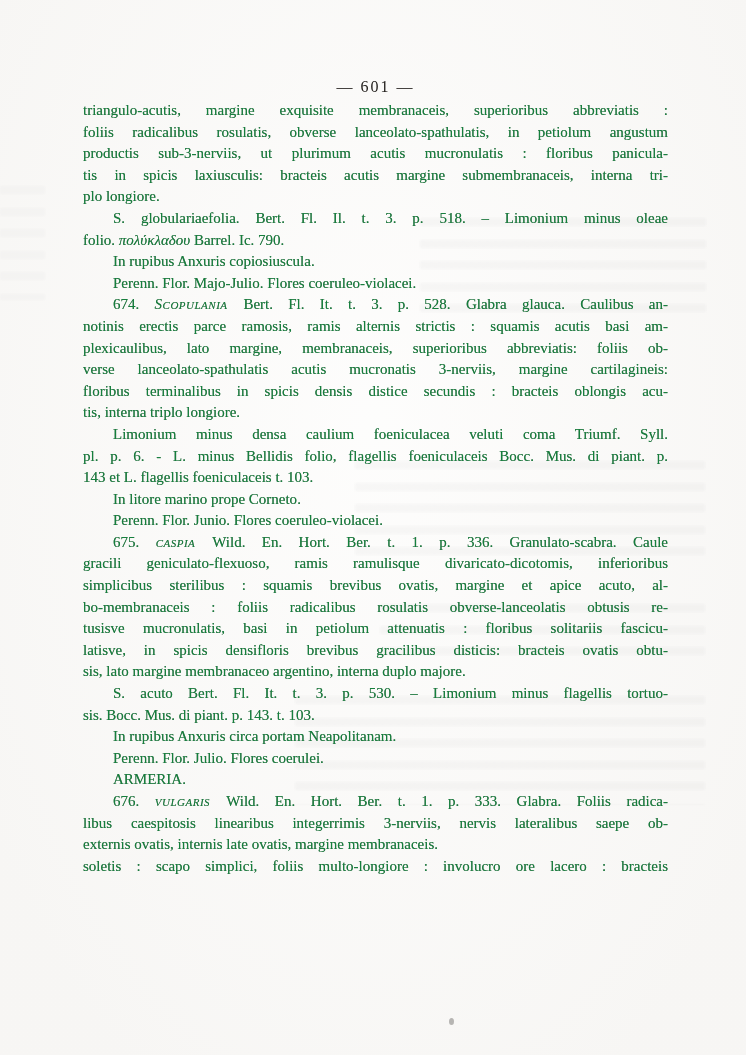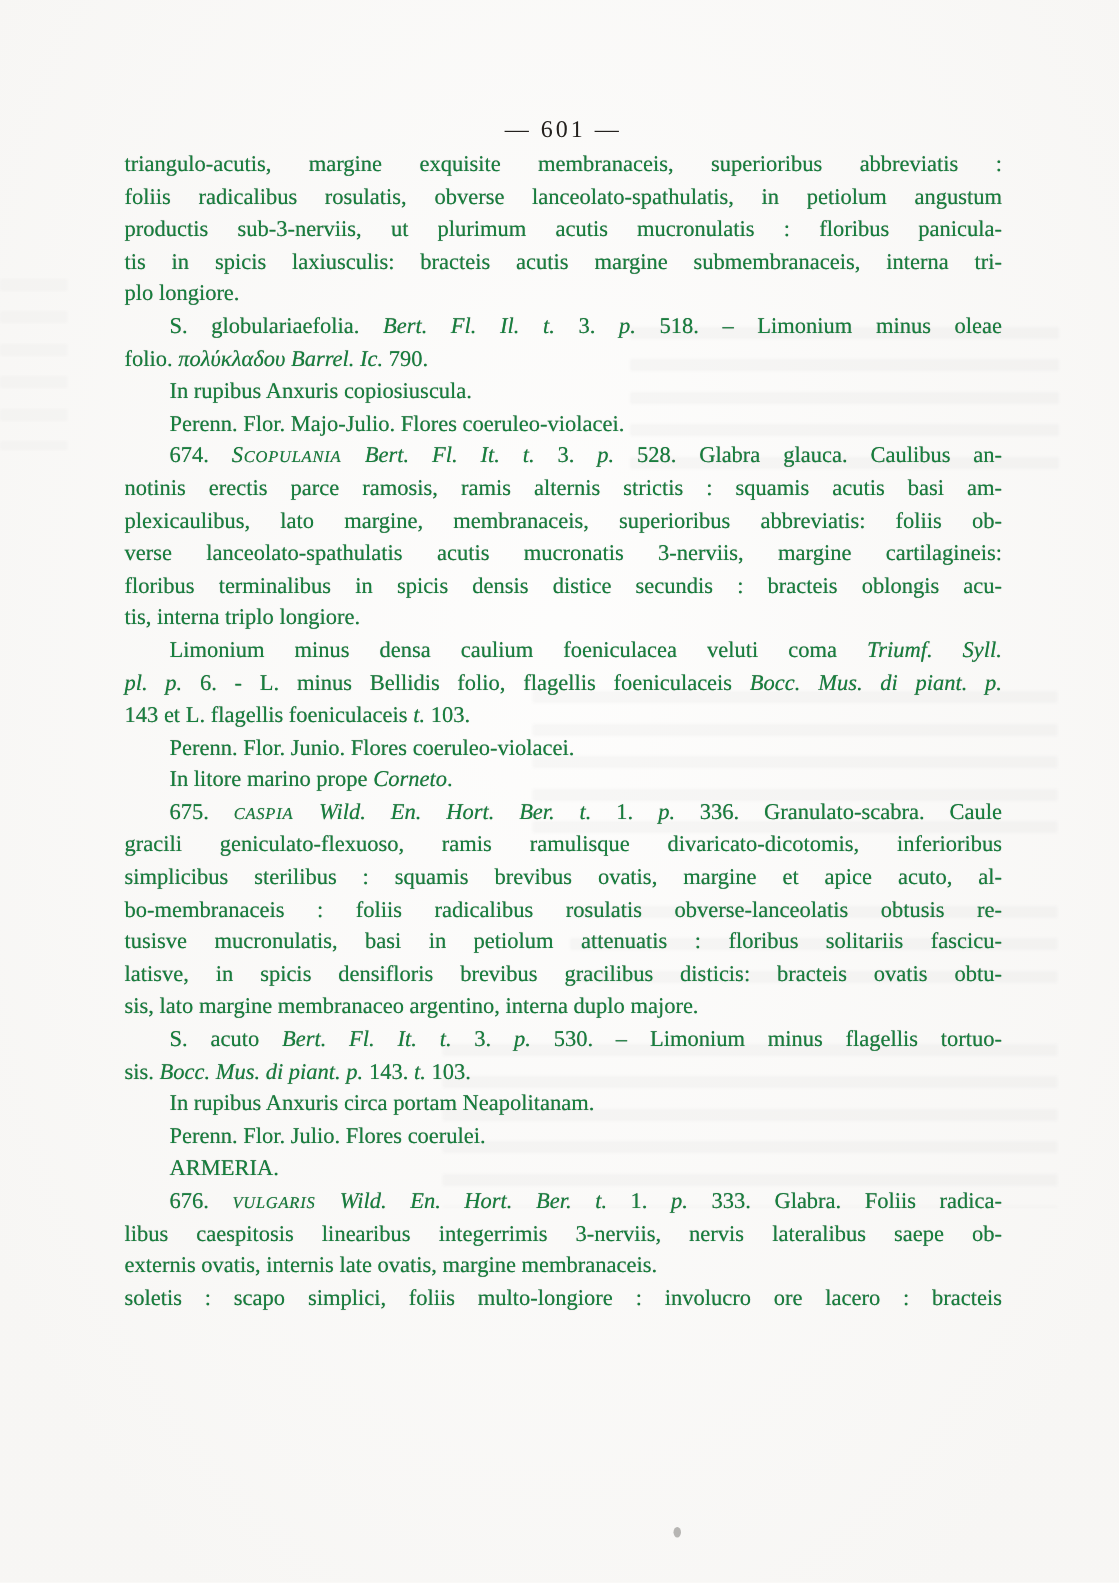--- a/index.html
+++ b/index.html
@@ -33,21 +33,21 @@
     text-shadow:0 0 .5px rgba(33,30,27,.55);
   }
   .para{margin:0;}
   .line{
     text-align:justify;
     text-align-last:justify;
     white-space:normal;
   }
   .line.last{text-align-last:left;}
   .line.indent{text-indent:30px;}
-  .i{font-style:italic;}
+  .i{}
   .sc{font-style:italic;font-variant:small-caps;letter-spacing:.5px;}
   .grk{font-style:italic;}
   
   .ghost{
     position:absolute;
     filter:blur(1.2px);
     opacity:.6;
     background:repeating-linear-gradient(
       to bottom,
       transparent 0px, transparent 6px,
@@ -107,24 +107,24 @@
       <div class="line"><span>verse lanceolato-spathulatis acutis mucronatis 3-nerviis, margine cartilagineis:</span></div>
       <div class="line"><span>floribus terminalibus in spicis densis distice secundis : bracteis oblongis acu-</span></div>
       <div class="line last"><span>tis, interna triplo longiore.</span></div>
     </div>
     <div class="para">
       <div class="line indent"><span>Limonium minus densa caulium foeniculacea veluti coma </span><span class="i">Triumf. Syll.</span></div>
       <div class="line"><span class="i">pl. p.</span><span> 6. - L. minus Bellidis folio, flagellis foeniculaceis </span><span class="i">Bocc. Mus. di piant. p.</span></div>
       <div class="line last"><span>143 et L. flagellis foeniculaceis </span><span class="i">t.</span><span> 103.</span></div>
     </div>
     <div class="para">
-      <div class="line last indent"><span>Perenn. Flor. Junio. Flores coeruleo-violacei.</span></div>
+      <div class="line last indent"><span>In litore marino prope </span><span class="i">Corneto</span><span>.</span></div>
     </div>
     <div class="para">
-      <div class="line last indent"><span>In litore marino prope </span><span class="i">Corneto</span><span>.</span></div>
+      <div class="line last indent"><span>Perenn. Flor. Junio. Flores coeruleo-violacei.</span></div>
     </div>
     <div class="para">
       <div class="line indent"><span>675. </span><span class="sc">caspia </span><span class="i">Wild. En. Hort. Ber. t.</span><span> 1. </span><span class="i">p.</span><span> 336. Granulato-scabra. Caule</span></div>
       <div class="line"><span>gracili geniculato-flexuoso, ramis ramulisque divaricato-dicotomis, inferioribus</span></div>
       <div class="line"><span>simplicibus sterilibus : squamis brevibus ovatis, margine et apice acuto, al-</span></div>
       <div class="line"><span>bo-membranaceis : foliis radicalibus rosulatis obverse-lanceolatis obtusis re-</span></div>
       <div class="line"><span>tusisve mucronulatis, basi in petiolum attenuatis : floribus solitariis fascicu-</span></div>
       <div class="line"><span>latisve, in spicis densifloris brevibus gracilibus disticis: bracteis ovatis obtu-</span></div>
       <div class="line last"><span>sis, lato margine membranaceo argentino, interna duplo majore.</span></div>
     </div>

